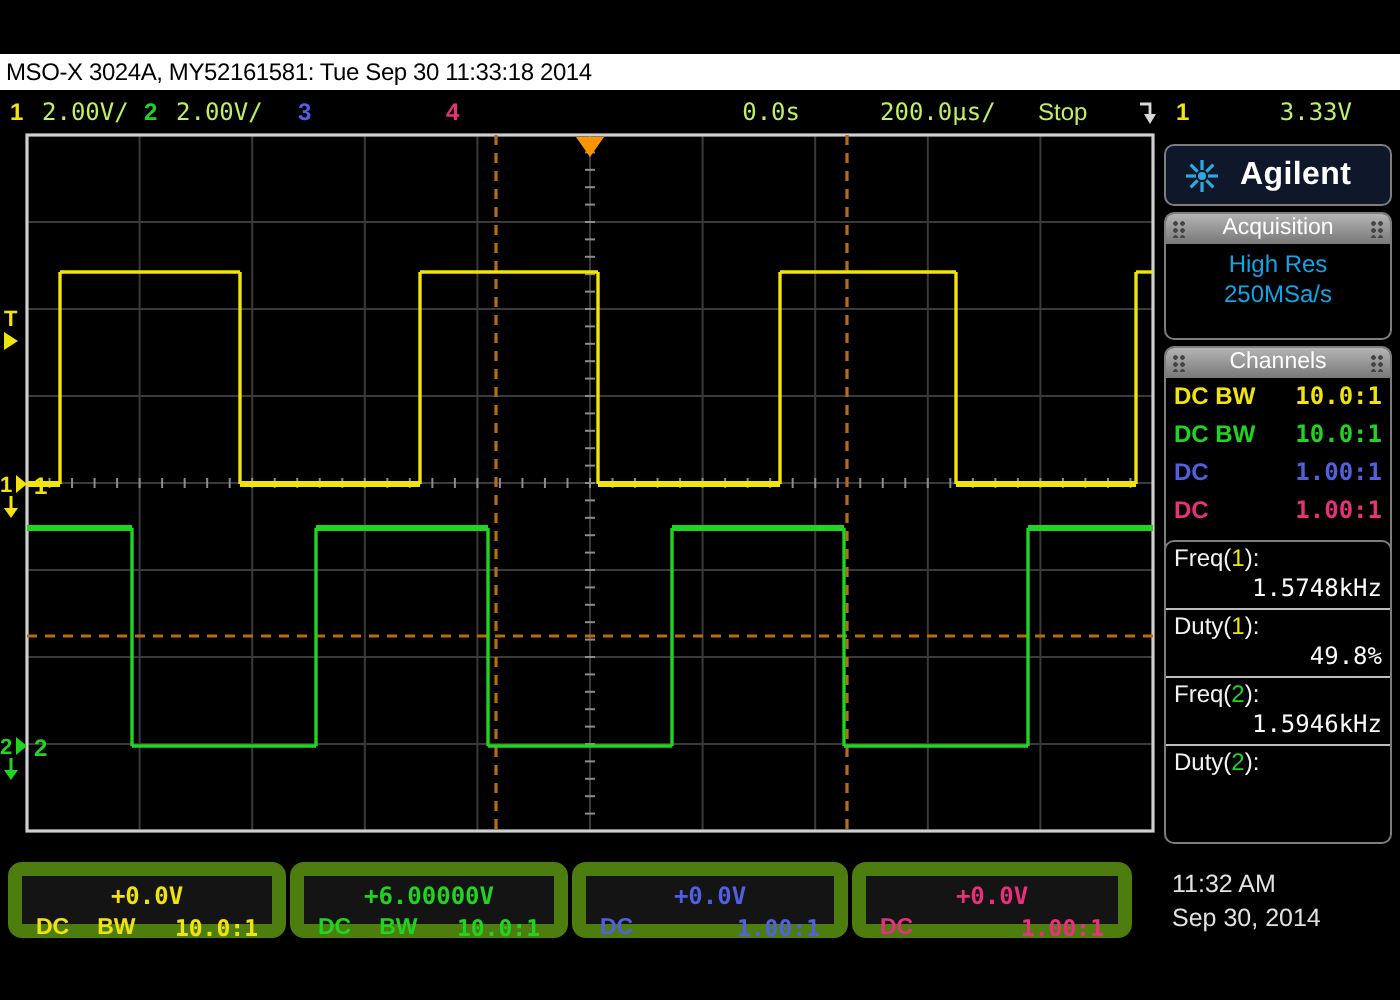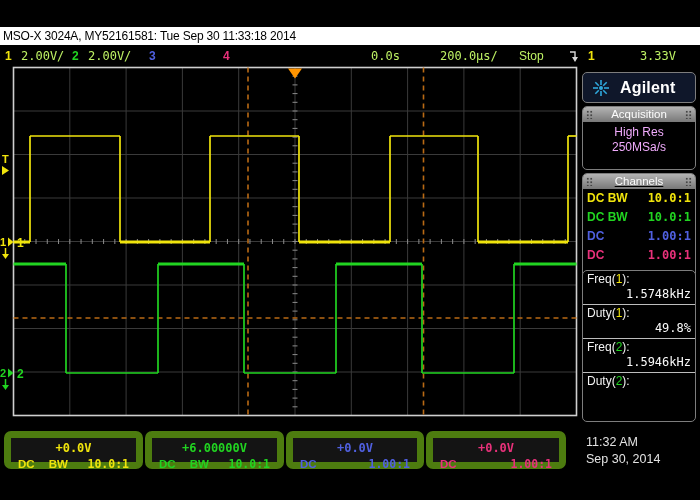--- a/index.html
+++ b/index.html
@@ -31,22 +31,22 @@
   .sec-head{position:relative;height:15px;background:linear-gradient(#b4b4b4,#787878);
             color:#fdfdfd;font-size:11.5px;line-height:15px;text-align:center;}
   .grip{position:absolute;top:3px;width:7px;height:9px;
         background-image:radial-gradient(circle,#454545 1px,transparent 1.3px);
         background-size:3.5px 3.5px;}
   .grip.l{left:3px;} .grip.r{right:3px;}
   #logo-box{position:absolute;left:582px;top:72px;width:114px;height:31px;border:1px solid #7d7d7d;
             border-radius:5px;background:#0f172a;display:flex;align-items:center;box-sizing:border-box;}
   #logo-box .brand{color:#fff;font-weight:bold;font-size:16px;margin-left:7px;letter-spacing:0.2px;}
   #sec-acq{top:106px;height:64px;}
-  .acq-line{color:#f0abfc;font-size:12px;text-align:center;line-height:15px;}
-  #sec-chan{top:173px;height:120px;text-decoration:underline;}
+  .acq-line{color:#0ea5e9;font-size:12px;text-align:center;line-height:15px;}
+  #sec-chan{top:173px;height:120px;}
   .chan-row{display:flex;justify-content:space-between;padding:0 4px;font-size:12px;
             font-weight:bold;line-height:19px;}
   #sec-meas{top:270px;height:152px;}
   .meas-row{padding:1px 4px 2px 4px;}
   .meas-row + .meas-row{border-top:1px solid #bdbdbd;}
   .meas-label{color:#f2f2f2;font-size:12px;line-height:15px;}
   .meas-value{color:#fafafa;font-size:12px;text-align:right;line-height:15px;}
 
   
   .bbox{position:absolute;top:431px;height:38px;background:#141414;border:7px solid #4d7c0f;

